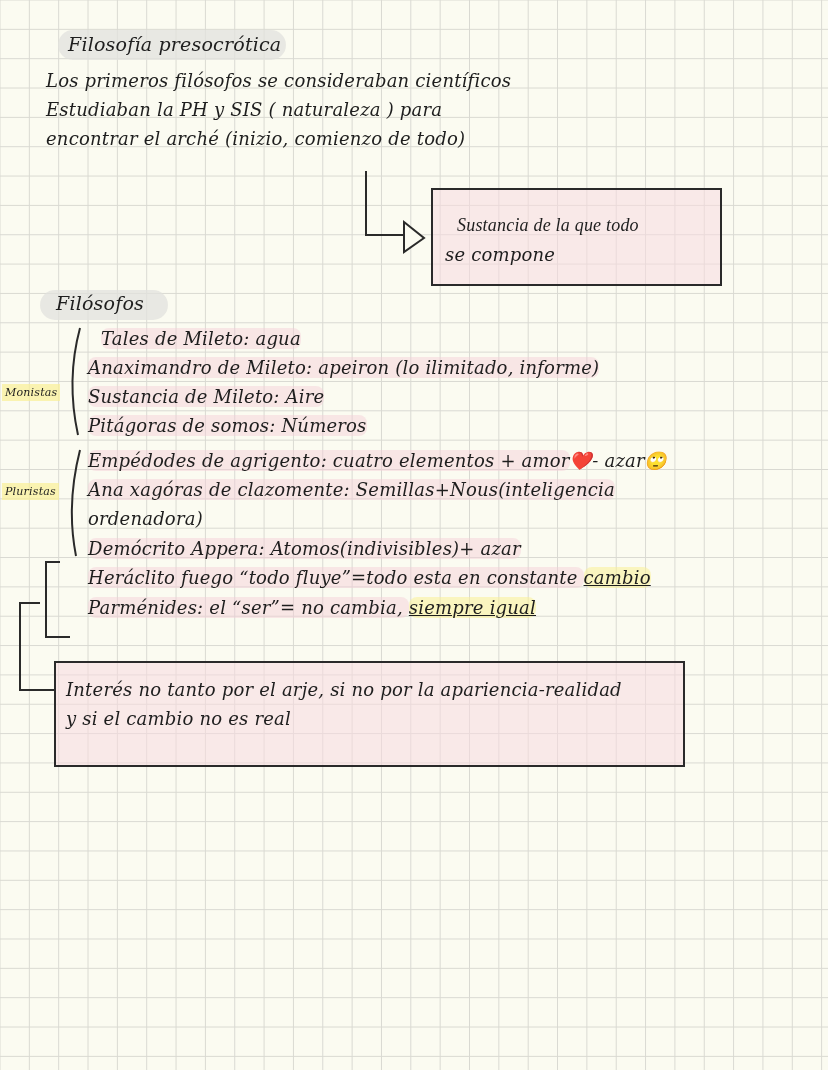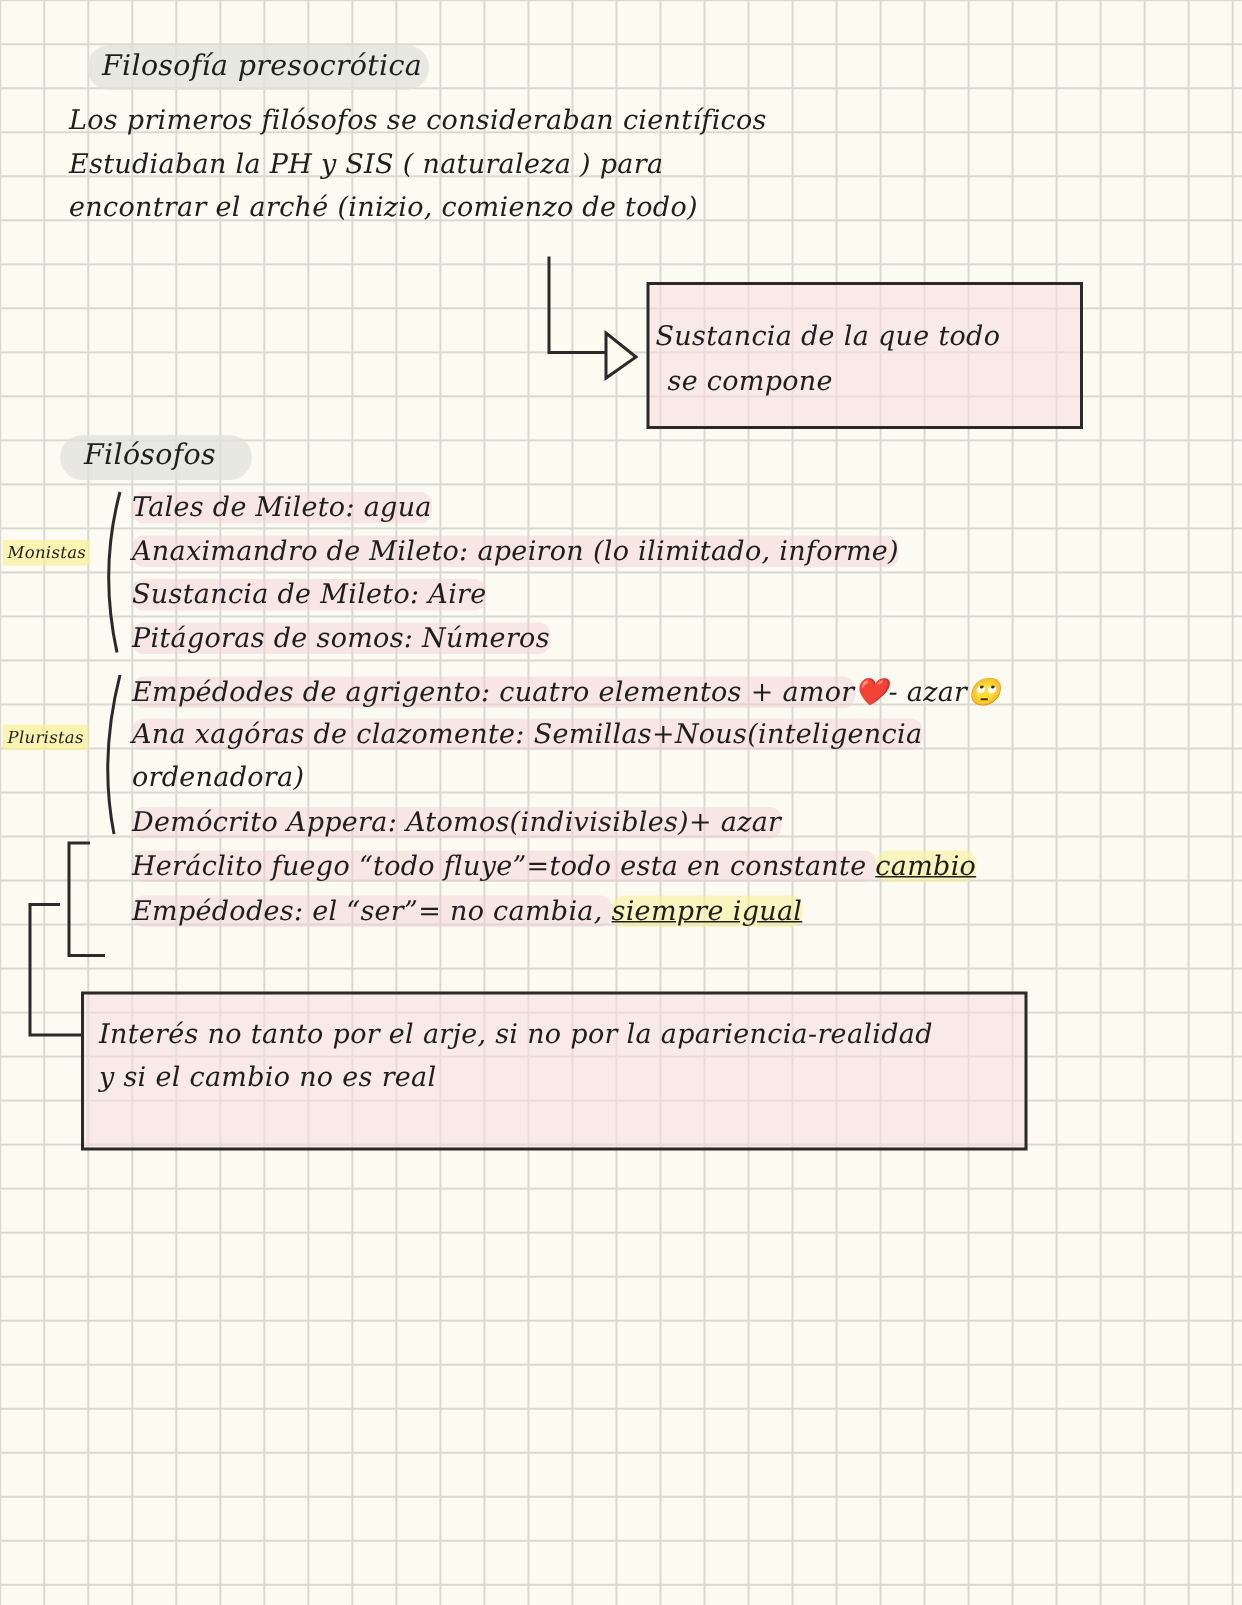--- a/index.html
+++ b/index.html
@@ -59,43 +59,43 @@
   <path d="M80,328 Q66,380 78,435" fill="none" stroke="#2a2a2a" stroke-width="2"></path>
 
   <path d="M80,450 Q66,505 76,556" fill="none" stroke="#2a2a2a" stroke-width="2"></path>
 
   <polyline points="60,562 46,562 46,637 70,637" fill="none" stroke="#2a2a2a" stroke-width="2"></polyline>
 
   <polyline points="40,603 20,603 20,690 55,690" fill="none" stroke="#2a2a2a" stroke-width="2"></polyline>
 </svg>
 
 <div class="box" style="left:431px; top:188px; width:287px; height:94px;">
-  <div class="box-text hw" style="left:4px; top:20px;">Sustancia de la que todo</div>
+  <div class="box-text hw" style="left:24px; top:20px;font-family:Liberation Serif, serif;">Sustancia de la que todo</div>
   <div class="box-text hw" style="left:12px; top:50px;">se compone</div>
 </div>
 
 <div class="abs hw" style="left:56px; top:292px; font-size:19px;">Filósofos</div>
 
-<div class="abs hw side-label" style="left:2px; top:360px;">Monistas</div>
-<div class="abs hw item" style="top:328px;"><span class="hl-pink">Tales de Mileto: agua</span></div>
+<div class="abs hw side-label" style="left:2px; top:384px;">Monistas</div>
+<div class="abs hw item" style="top:328px;margin-left:13px;"><span class="hl-pink">Tales de Mileto: agua</span></div>
 <div class="abs hw item" style="top:357px;"><span class="hl-pink">Anaximandro de Mileto: apeiron (lo ilimitado, informe)</span></div>
 <div class="abs hw item" style="top:386px;"><span class="hl-pink">Sustancia de Mileto: Aire</span></div>
 <div class="abs hw item" style="top:415px;"><span class="hl-pink">Pitágoras de somos: Números</span></div>
 
 <div class="abs hw side-label" style="left:2px; top:483px;">Pluristas</div>
 <div class="abs hw item" style="top:450px;">
   <span class="hl-pink">Empédodes de agrigento: cuatro elementos + amor</span><span style="color:#e0242c;">❤️</span><span>- azar</span><span>🙄</span>
 </div>
 <div class="abs hw item" style="top:479px;"><span class="hl-pink">Ana xagóras de clazomente: Semillas+Nous(inteligencia</span></div>
 <div class="abs hw item" style="top:508px;"><span>ordenadora)</span></div>
 <div class="abs hw item" style="top:538px;"><span class="hl-pink">Demócrito Appera: Atomos(indivisibles)+ azar</span></div>
 
 <div class="abs hw item" style="top:567px;">
   <span class="hl-pink">Heráclito fuego “todo fluye”=todo esta en constante </span><span class="hl-yellow">cambio</span>
 </div>
 <div class="abs hw item" style="top:597px;">
-  <span class="hl-pink">Empédodes: el “ser”= no cambia, </span><span class="hl-yellow">siempre igual</span>
+  <span class="hl-pink">Parménides: el “ser”= no cambia, </span><span class="hl-yellow">siempre igual</span>
 </div>
 
 <div class="box" style="left:54px; top:661px; width:627px; height:102px;">
   <div class="box-text hw" style="left:10px; top:12px;">Interés no tanto por el arje, si no por la apariencia-realidad</div>
   <div class="box-text hw" style="left:10px; top:41px;">y si el cambio no es real</div>
 </div>
 
 </body></html>

